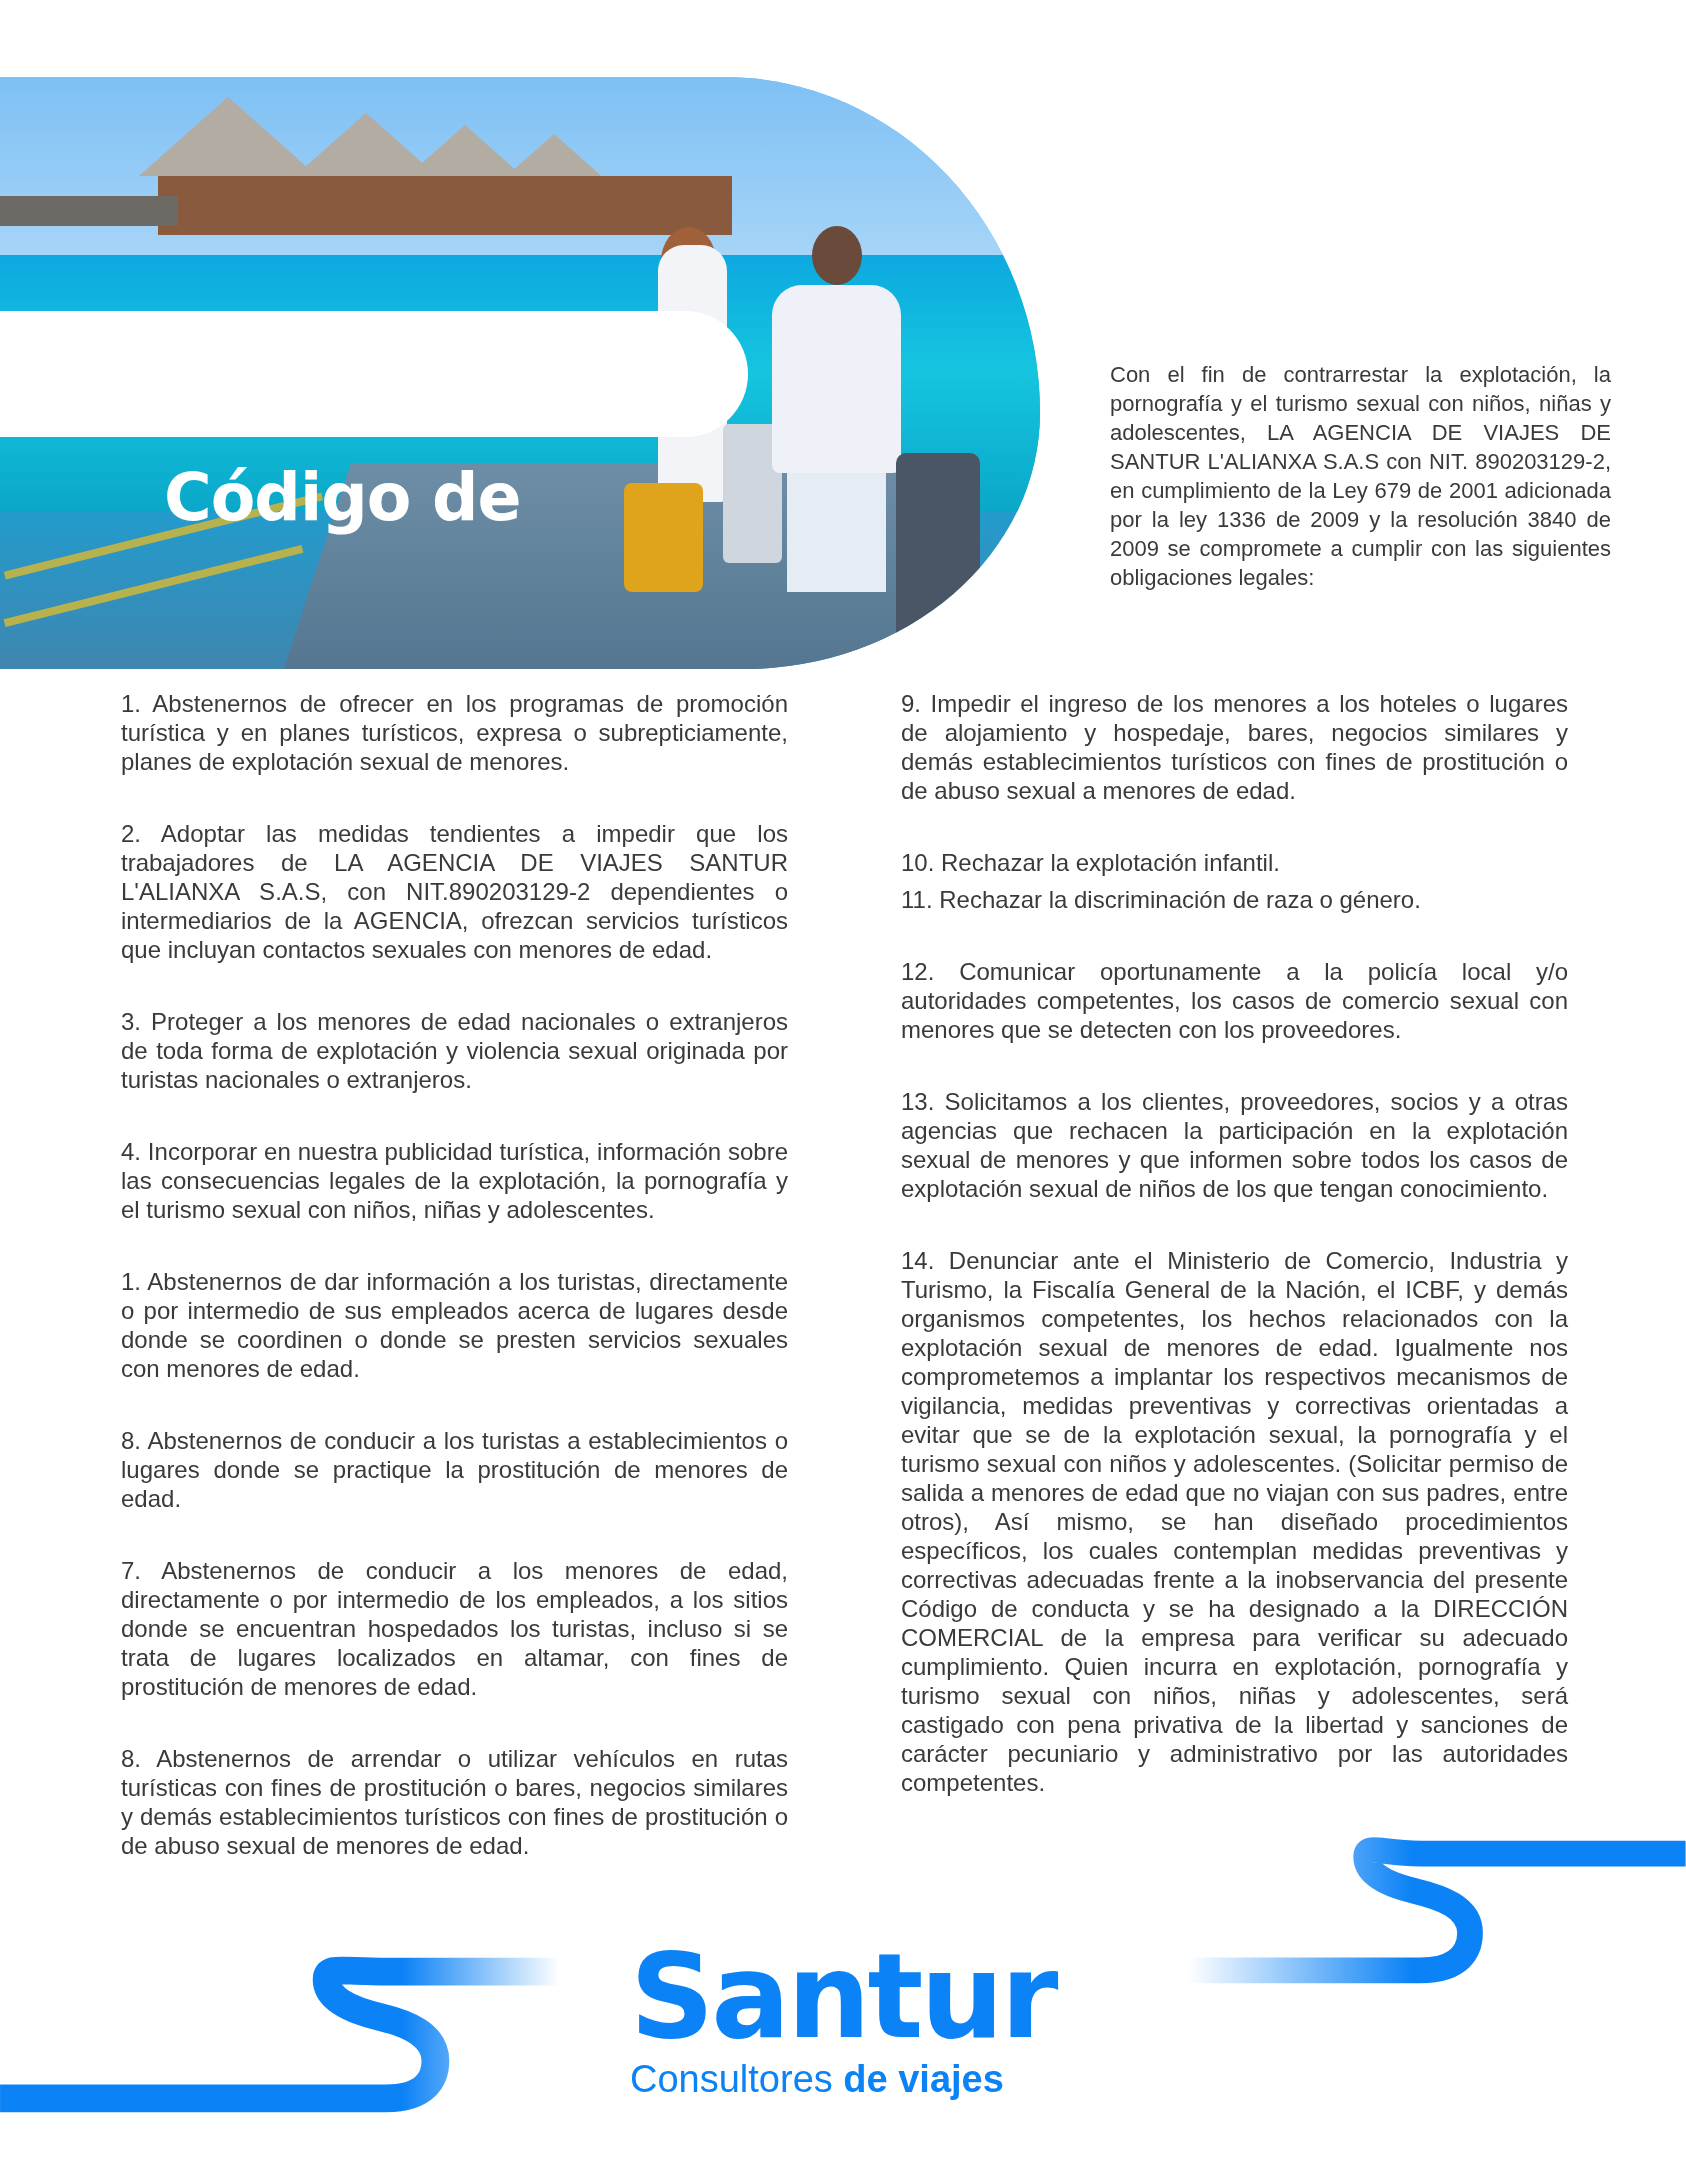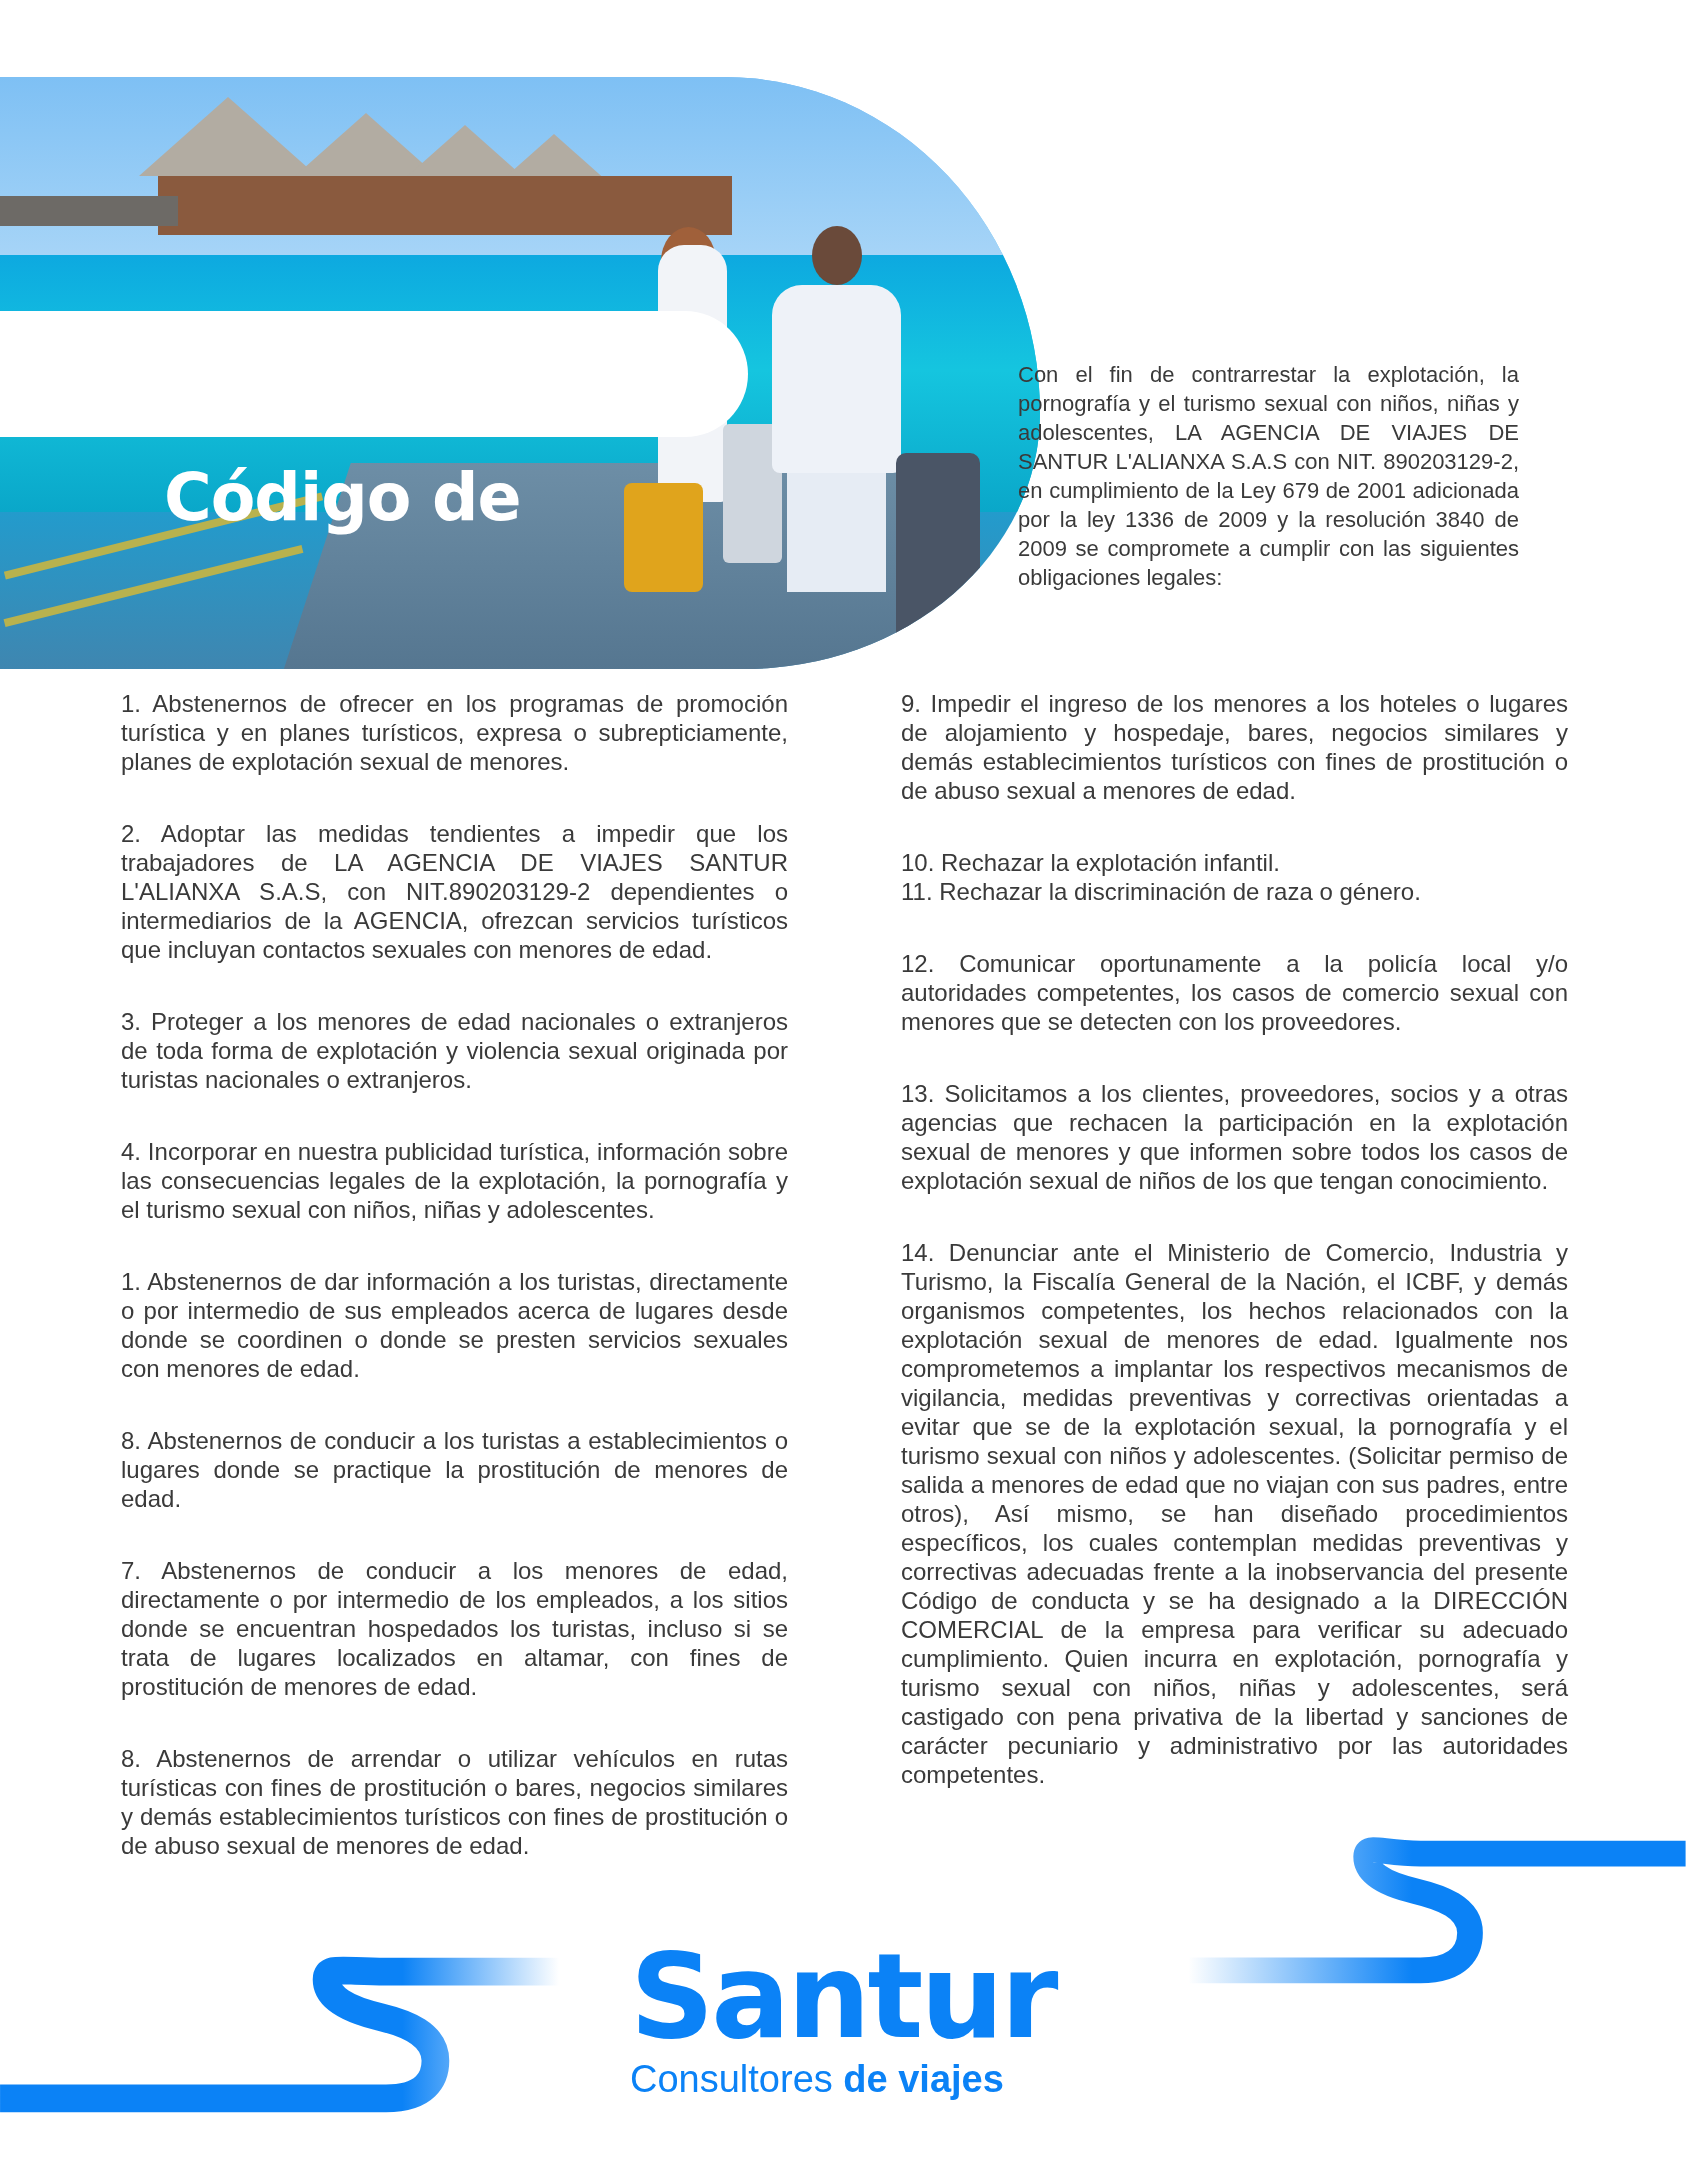--- a/index.html
+++ b/index.html
@@ -32,29 +32,29 @@
   .hero .case-grey { position: absolute; left: 896px; top: 376px; width: 84px; height: 198px; background: #4a5566; border-radius: 10px; }
   .hero .case-silver { position: absolute; left: 723px; top: 347px; width: 59px; height: 139px; background: #cfd6de; border-radius: 6px; }
 
   .cutout { position: absolute; left: 0; top: 311px; width: 748px; height: 126px; background: #ffffff;
             border-radius: 0 69px 69px 0; }
   .hero-title { position: absolute; left: 164px; top: 463px; margin: 0;
                 font-family: "DejaVu Sans", sans-serif; font-weight: bold; font-size: 65px;
                 line-height: 69px; color: #ffffff; letter-spacing: -1px; text-align: center; }
 
   
-  .intro { position: absolute; left: 1018px; top: 360px; width: 501px; font-size: 22px;
+  .intro { position: absolute; left: 1110px; top: 360px; width: 501px; font-size: 22px;
            line-height: 29px; text-align: justify; color: #3a3a3a; margin: 0; }
 
   
   .col { position: absolute; top: 689px; width: 667px; }
   .col-left { left: 121px; }
   .col-right { left: 901px; top: 689px; width: 667px; }
   .item { font-size: 24px; line-height: 29px; text-align: justify; margin: 0 0 43px 0; color: #3a3a3a; }
-  .item.tight { margin-bottom: 0; }
+  .item.tight { margin-bottom: 8px; }
 
   
   .swoosh { position: absolute; }
   .logo { position: absolute; left: 630px; top: 1938px; width: 436px; height: 158px; }
   .logo-word { position: absolute; left: 0; top: 0; font-family: "DejaVu Sans", sans-serif; font-weight: bold;
                font-size: 117px; line-height: 117px; color: #0b82f6; letter-spacing: -3px; }
   .logo-tag { position: absolute; left: 0; top: 121px; font-size: 38px; line-height: 40px; color: #0b82f6;
               white-space: nowrap; }
   .logo-tag b { font-weight: bold; }
 </style>

